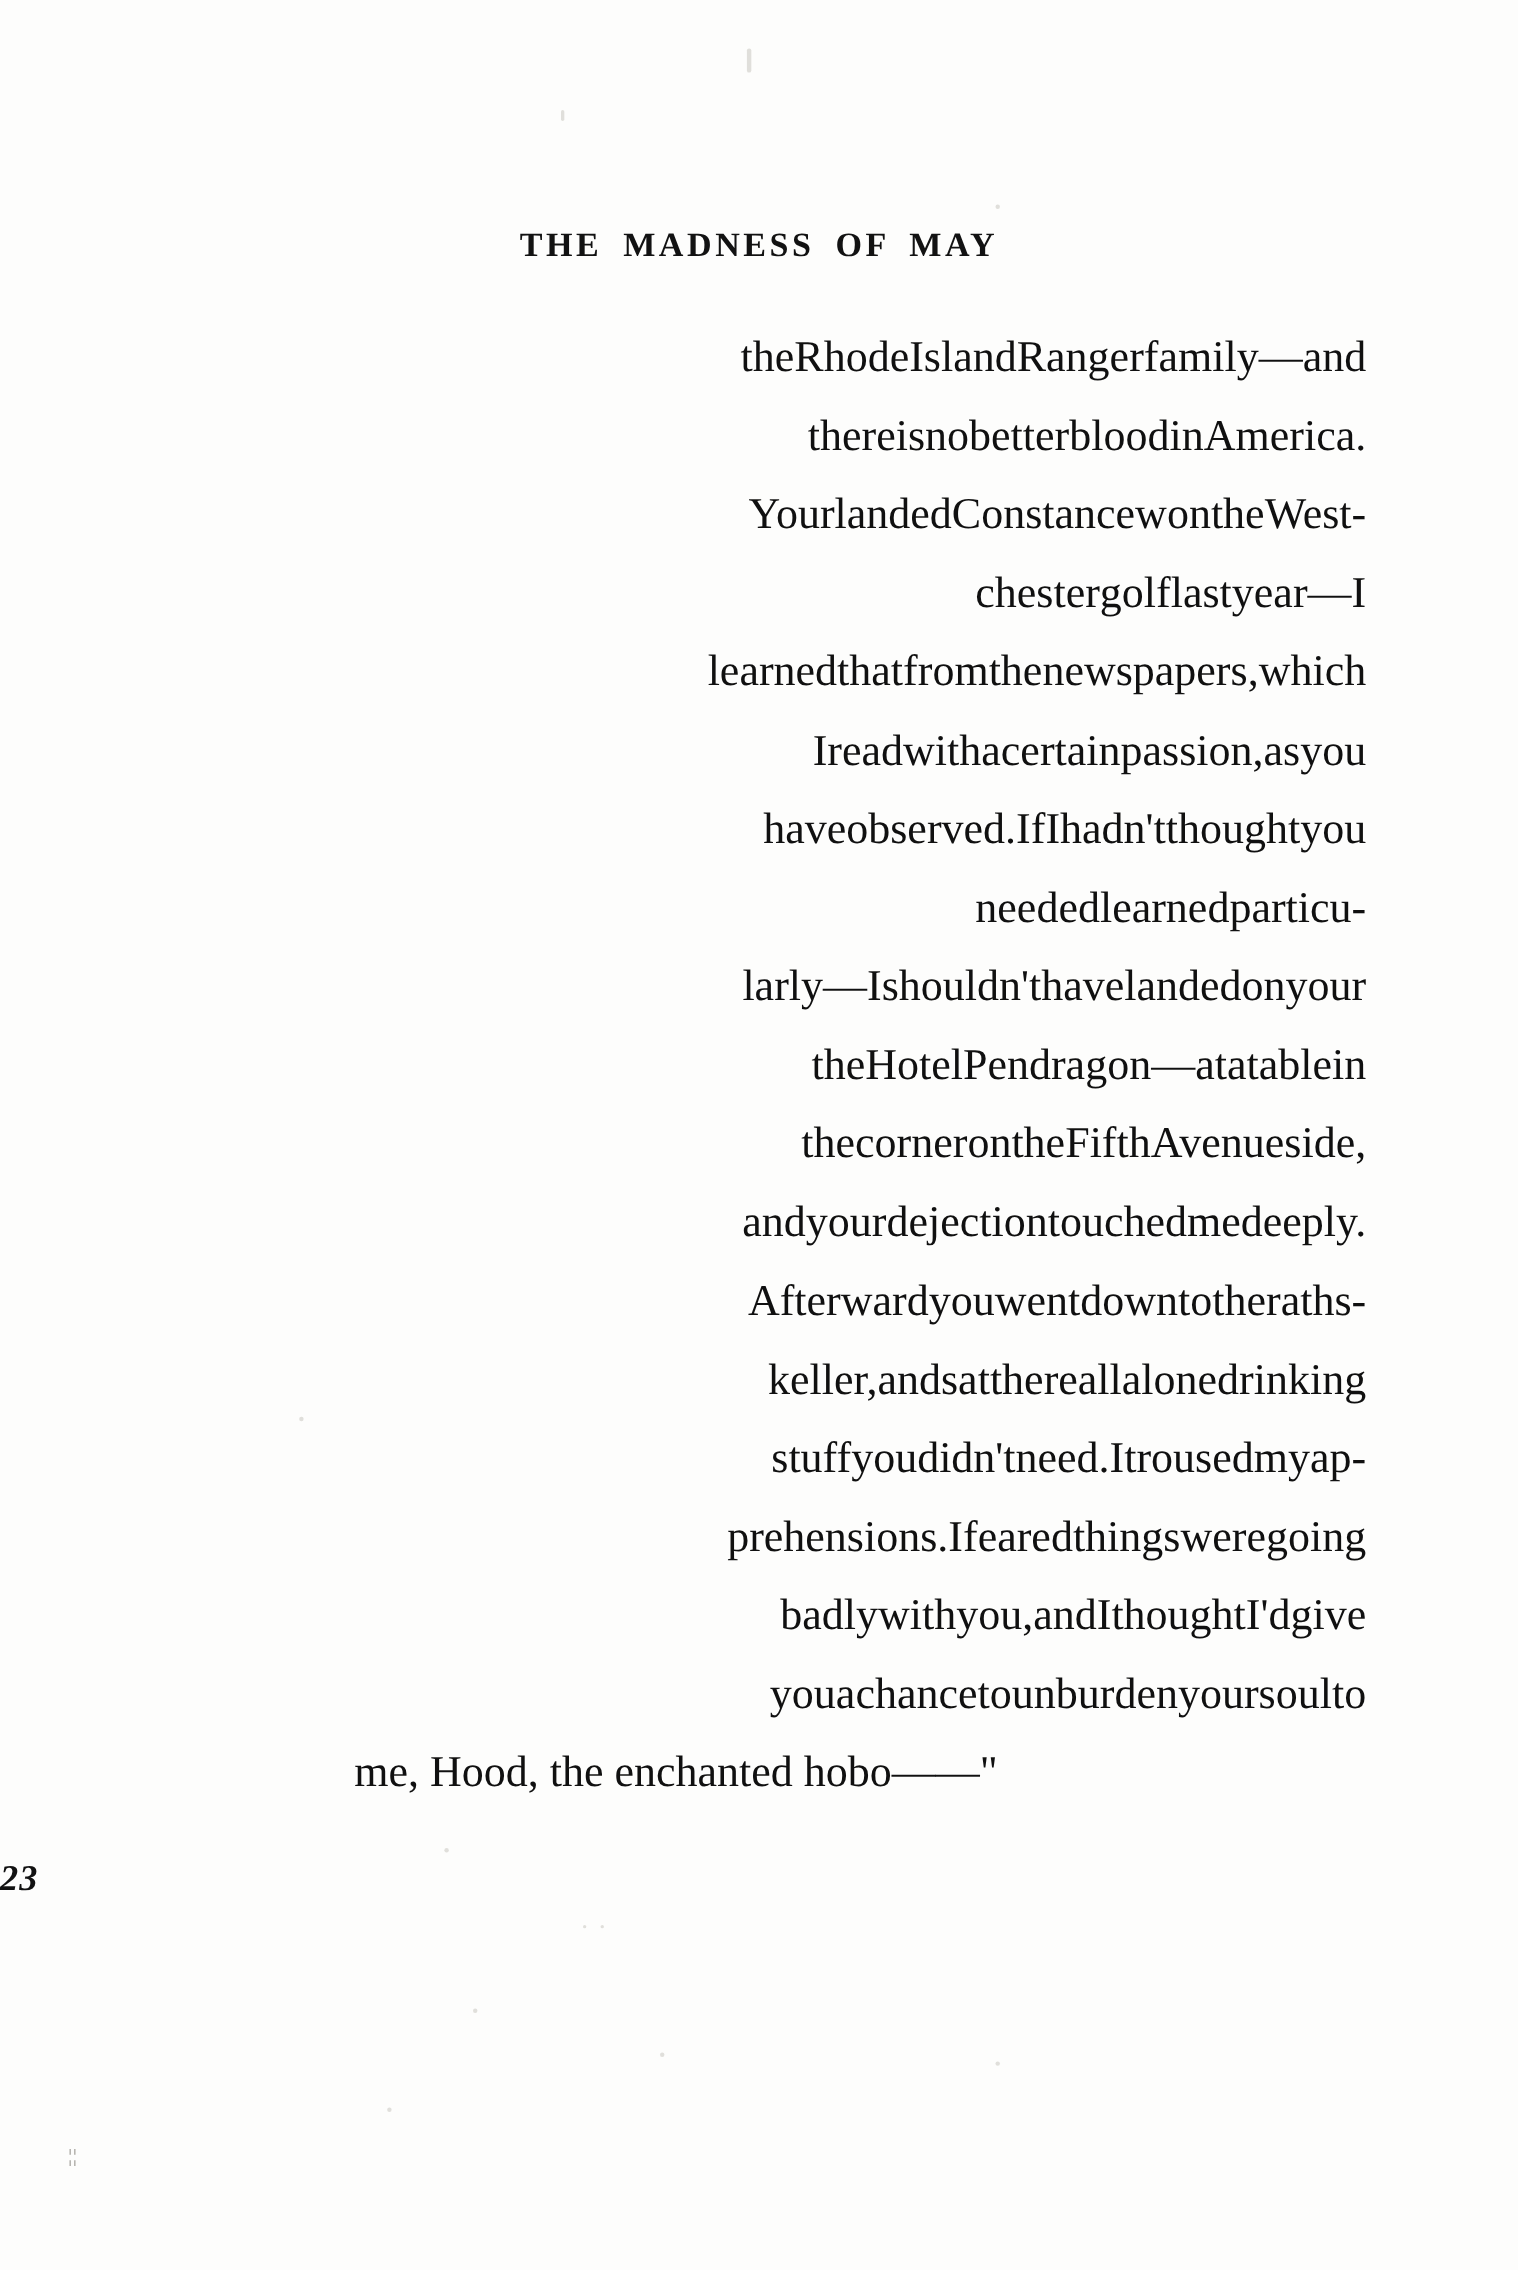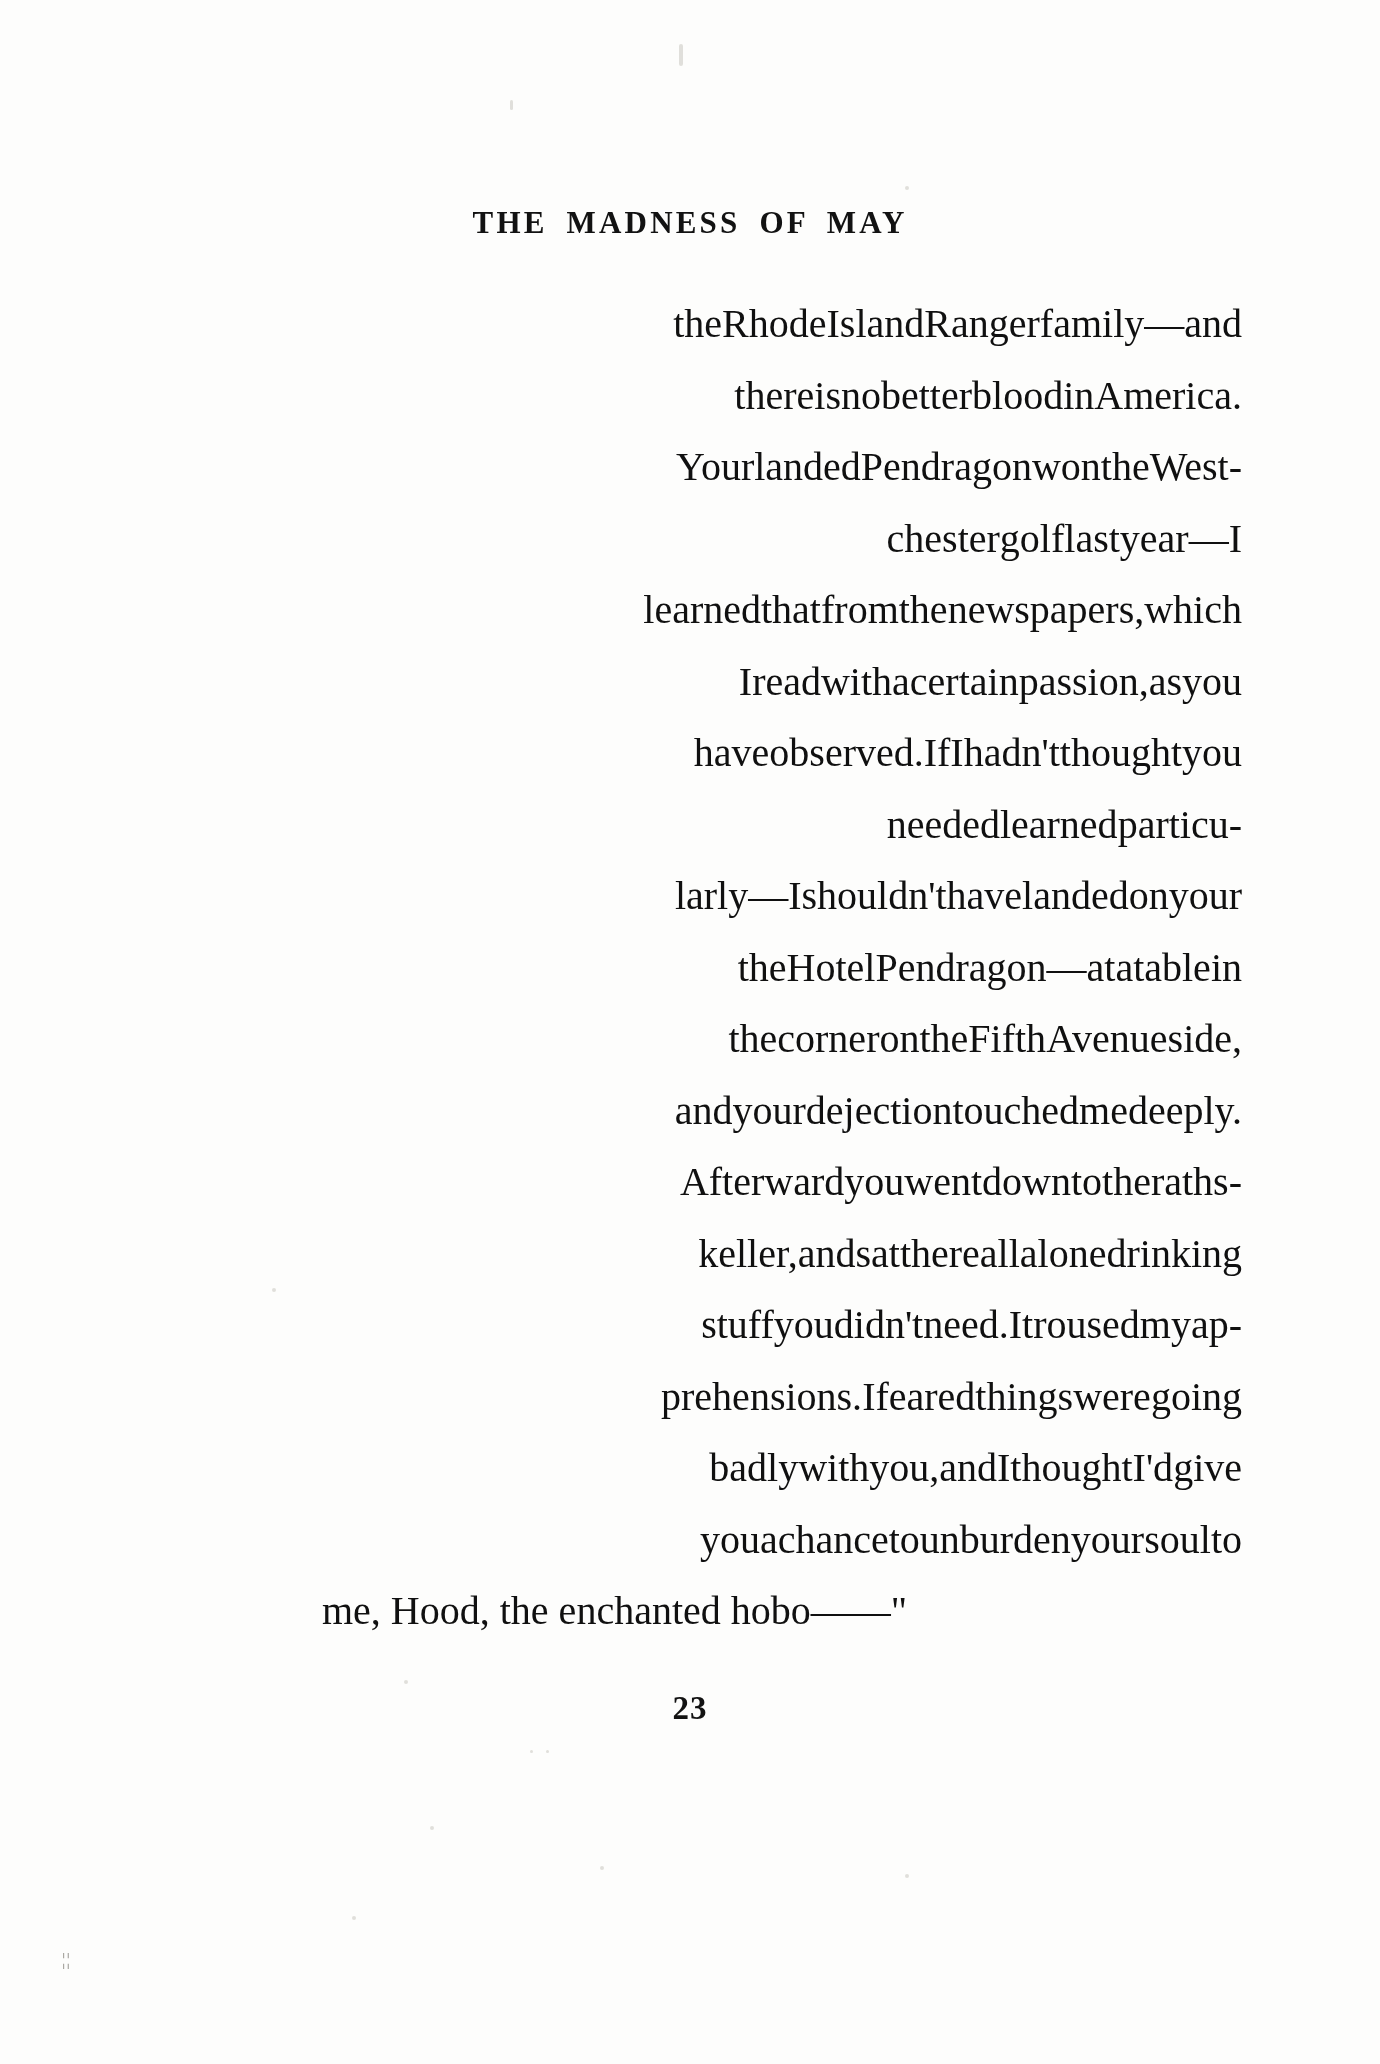--- a/index.html
+++ b/index.html
@@ -68,25 +68,25 @@
 
   .line.last {
     display: block;
   }
 
   .folio {
     position: absolute;
     top: 1690px;
     left: 0;
     width: 1380px;
-    text-align: center;
     font-size: 33px;
     font-weight: 700;
     color: #121212;
     letter-spacing: 1px;
+    font-style: italic;
   }
 
   .corner-mark {
     position: absolute;
     left: 62px;
     top: 1955px;
     font-size: 17px;
     color: #8d8a84;
     letter-spacing: 1px;
     line-height: 10px;
@@ -112,21 +112,21 @@
         <span>is</span>
         <span>no</span>
         <span>better</span>
         <span>blood</span>
         <span>in</span>
         <span>America.</span>
       </div>
       <div class="line j">
         <span>Your</span>
         <span>landed</span>
-        <span>Pendragon</span>
+        <span>Constance</span>
         <span>won</span>
         <span>the</span>
         <span>West-</span>
       </div>
       <div class="line j">
         <span>chester</span>
         <span>golf</span>
         <span>last</span>
         <span>year—I</span>
       </div>

